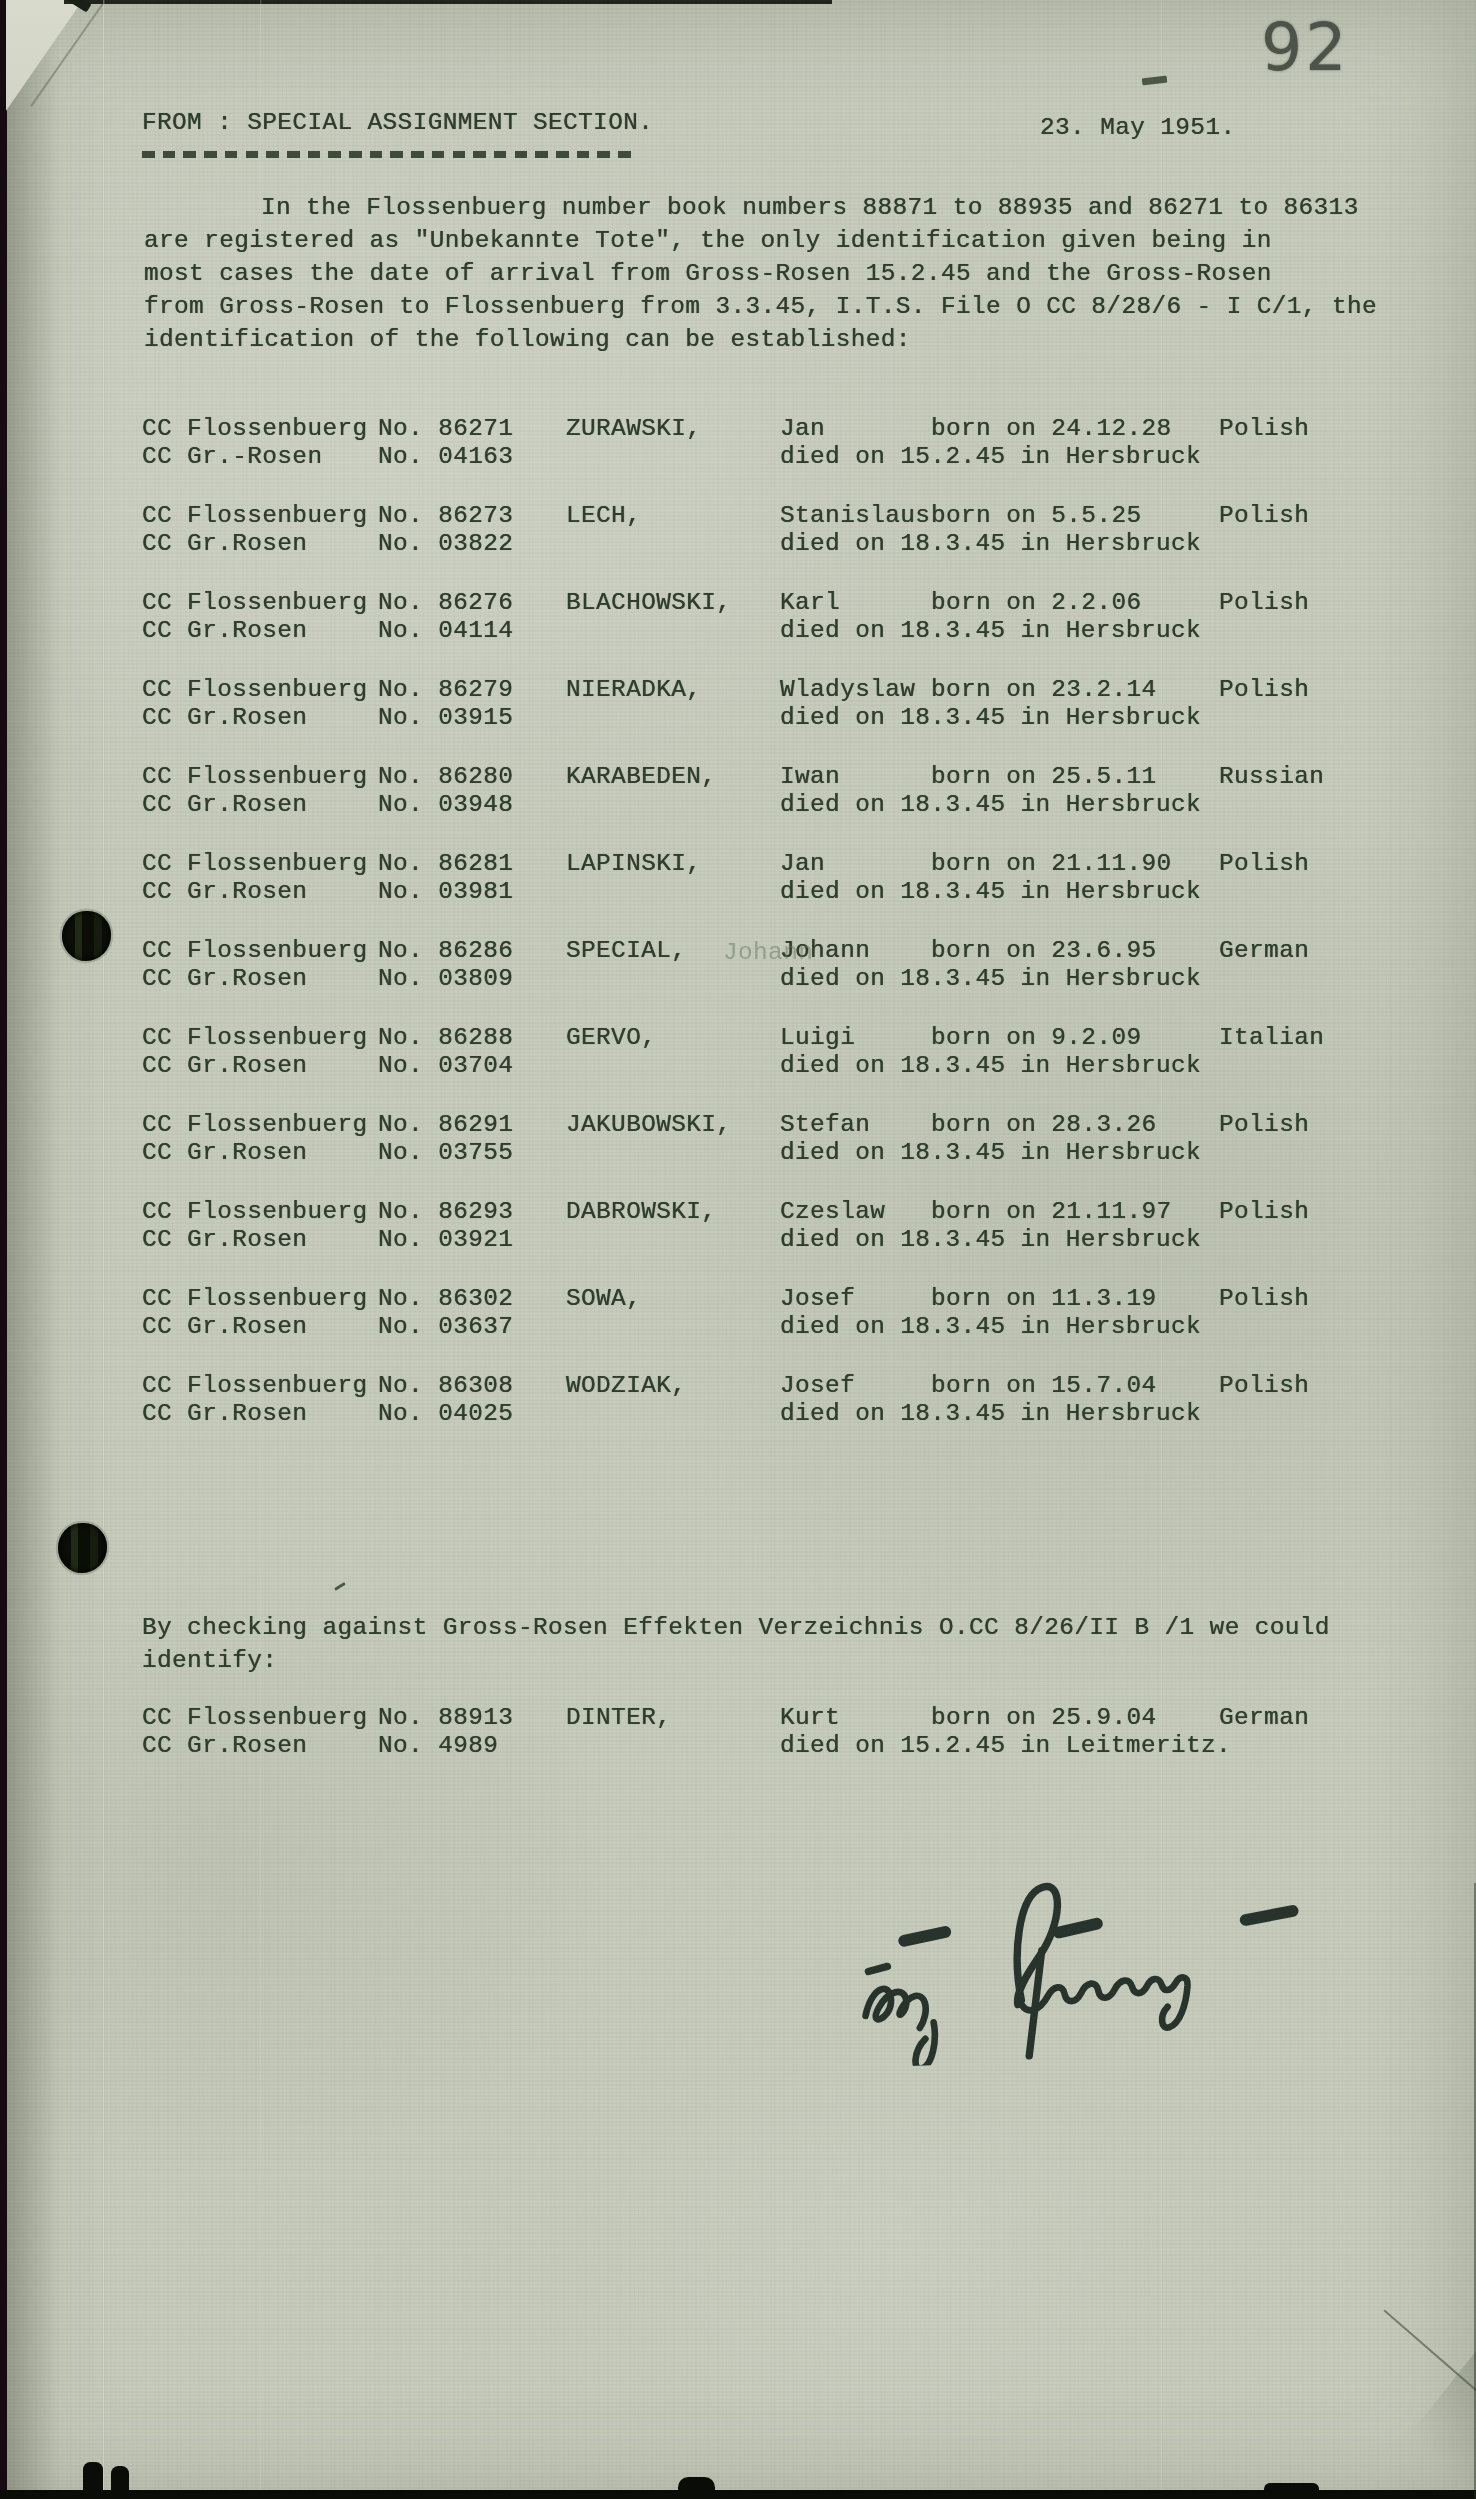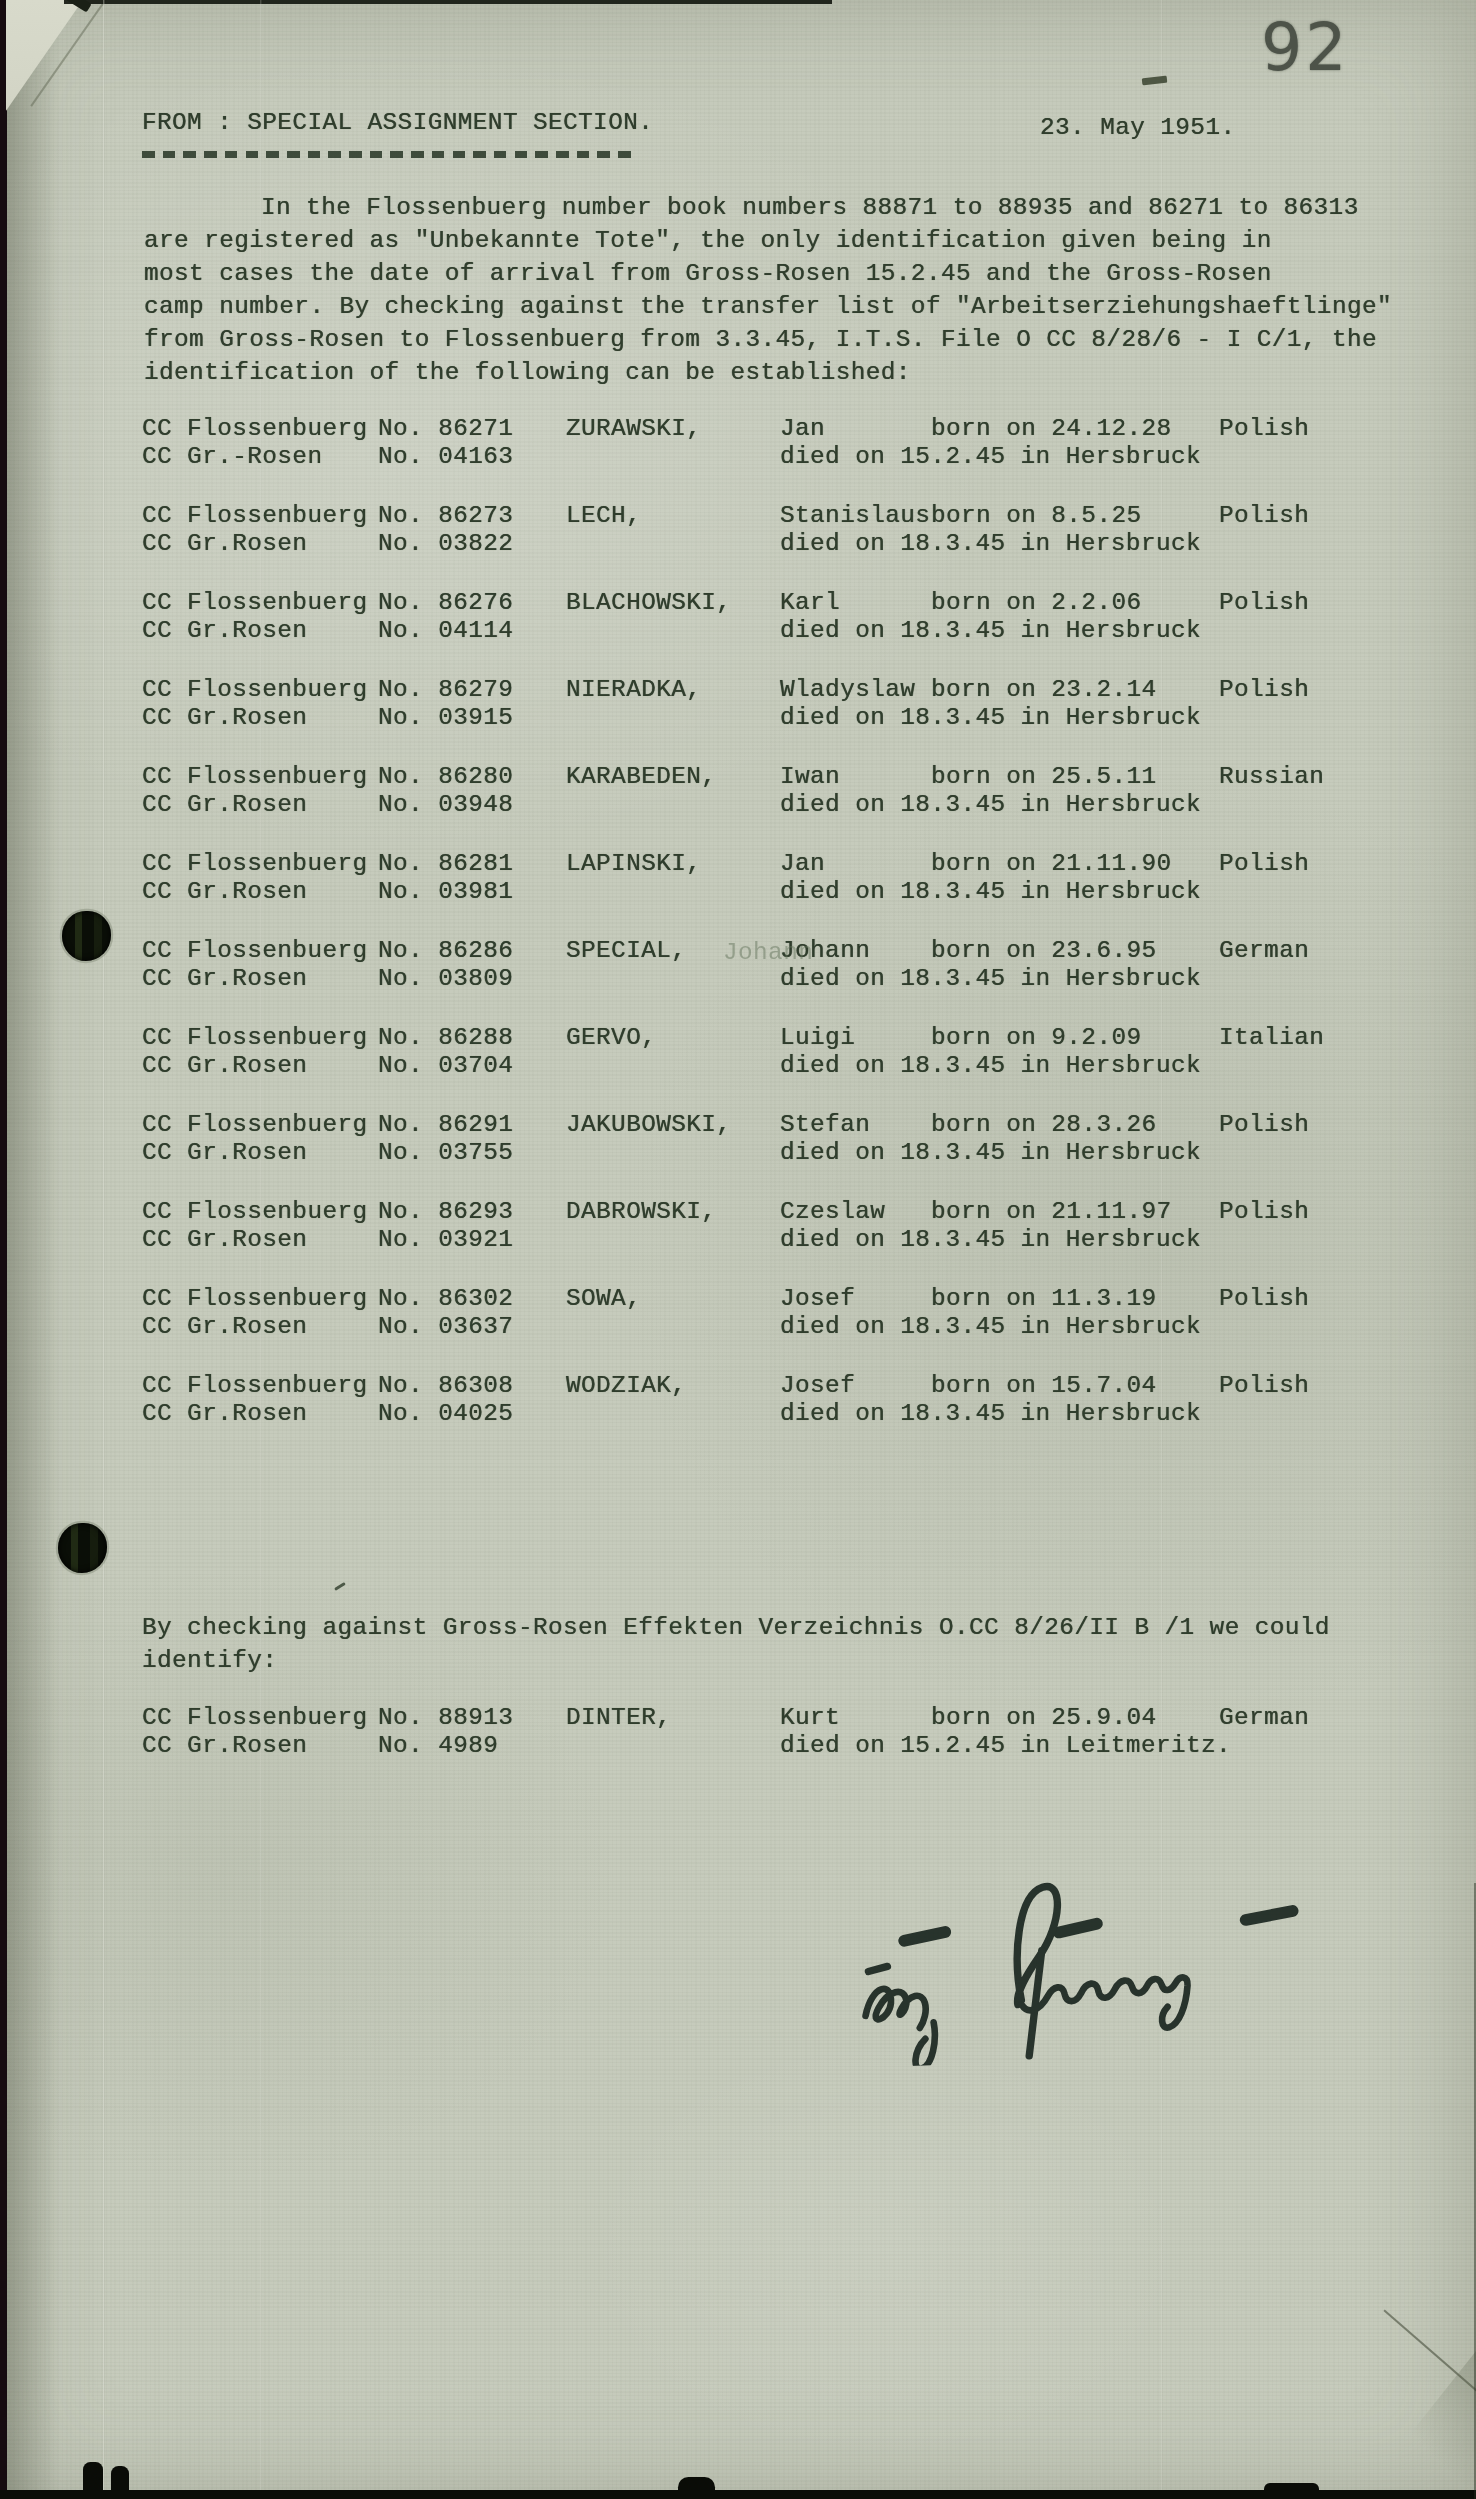--- a/index.html
+++ b/index.html
@@ -119,21 +119,20 @@
   <div class="from-line typed">FROM : SPECIAL ASSIGNMENT SECTION.</div>
   <div class="header-underline"></div>
   <div class="doc-date typed">23. May 1951.</div>
   <div class="top-dash"></div>
   <div class="page-number">92</div>
 
   <div class="intro typed">
     <div class="line indent">In the Flossenbuerg number book numbers 88871 to 88935 and 86271 to 86313</div>
     <div class="line">are registered as "Unbekannte Tote", the only identification given being in</div>
     <div class="line">most cases the date of arrival from Gross-Rosen 15.2.45 and the Gross-Rosen</div>
-    <div class="line">camp number. By checking against the transfer list of "Arbeitserziehungshaeftlinge"</div>
     <div class="line">from Gross-Rosen to Flossenbuerg from 3.3.45, I.T.S. File O CC 8/28/6 - I C/1, the</div>
     <div class="line">identification of the following can be established:</div>
   </div>
 
   <div class="entries typed" id="entries">
     <div class="entry">
       <div class="c camp">CC Flossenbuerg</div>
       <div class="c num">No. 86271</div>
       <div class="c surname">
         <span>ZURAWSKI,</span>
@@ -148,21 +147,21 @@
     </div>
 
     <div class="entry">
       <div class="c camp">CC Flossenbuerg</div>
       <div class="c num">No. 86273</div>
       <div class="c surname">
         <span>LECH,</span>
         <span class="ghost"></span>
       </div>
       <div class="c given">Stanislaus</div>
-      <div class="c born">born on 8.5.25</div>
+      <div class="c born">born on 5.5.25</div>
       <div class="c nat">Polish</div>
       <div class="c camp2">CC Gr.Rosen</div>
       <div class="c num2">No. 03822</div>
       <div class="c died">died on 18.3.45 in Hersbruck</div>
     </div>
 
     <div class="entry">
       <div class="c camp">CC Flossenbuerg</div>
       <div class="c num">No. 86276</div>
       <div class="c surname">

